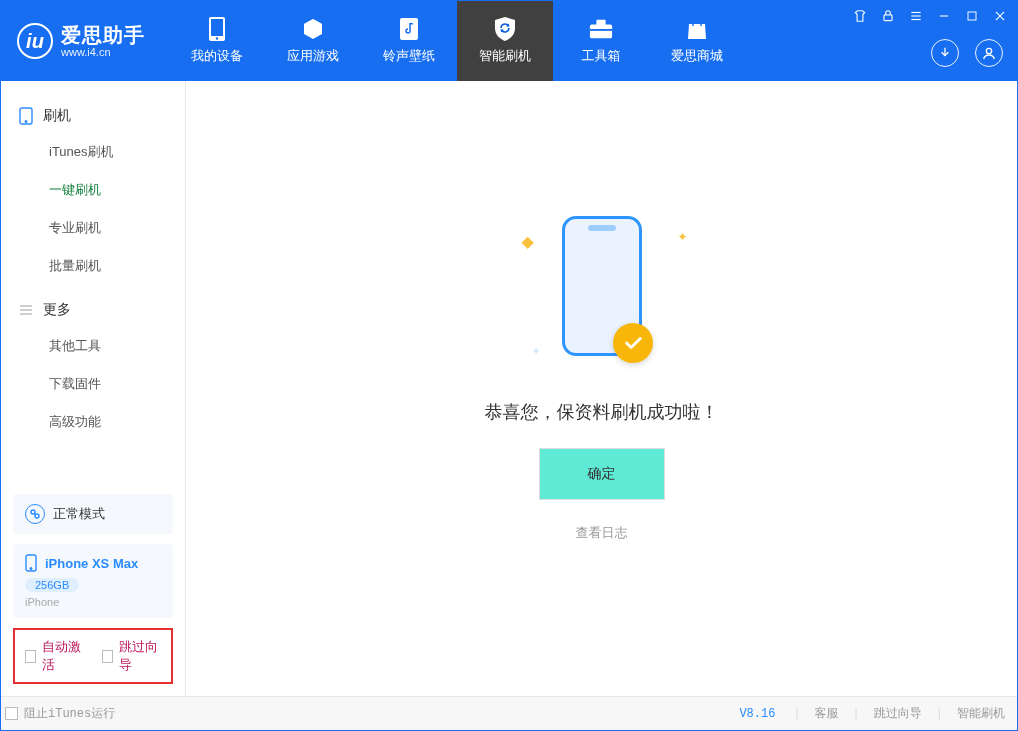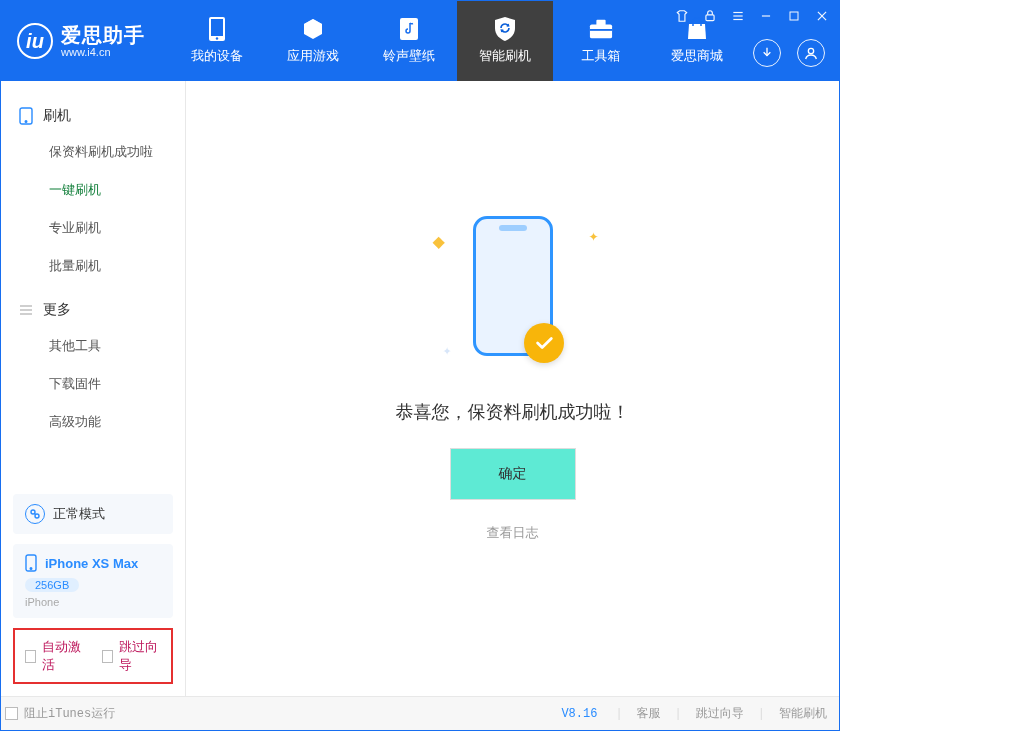--- a/index.html
+++ b/index.html
@@ -4,21 +4,21 @@
 <style>
   * { box-sizing: border-box; margin: 0; padding: 0; }
   html, body { height: 100%; }
   body {
     font-family: "Microsoft YaHei", Arial, sans-serif;
     font-size: 13px;
     color: #333;
     background: #fff;
   }
   .window {
-    width: 840px;
+    width: 1018px;
     height: 731px;
     border: 1px solid #176ef0;
     display: flex;
     flex-direction: column;
     position: relative;
     justify-content: space-between;
   }
   
   .header {
     height: 80px;
@@ -338,21 +338,21 @@
       <div class="side-top">
         <div class="side-section-header">
           <span>
             <svg width="14" height="18" viewBox="0 0 14 18" fill="none" stroke="#2a8cff" stroke-width="1.4">
                 <rect x="1" y="1" width="12" height="16" rx="2"></rect>
                 <circle cx="7" cy="14.5" r="0.8" fill="#2a8cff"></circle>
               </svg>
           </span>
           <span>刷机</span>
         </div>
-        <div class="side-item">保资料刷机成功啦</div>
+        <div class="side-item">iTunes刷机</div>
         <div class="side-item active">一键刷机</div>
         <div class="side-item">专业刷机</div>
         <div class="side-item">批量刷机</div>
 
         <div class="side-section-header" style="margin-top:8px;">
           <span>
             <svg width="14" height="14" viewBox="0 0 14 14" stroke="#bbb" stroke-width="1.4">
                 <line x1="1" y1="3" x2="13" y2="3"></line>
                 <line x1="1" y1="7" x2="13" y2="7"></line>
                 <line x1="1" y1="11" x2="13" y2="11"></line>

